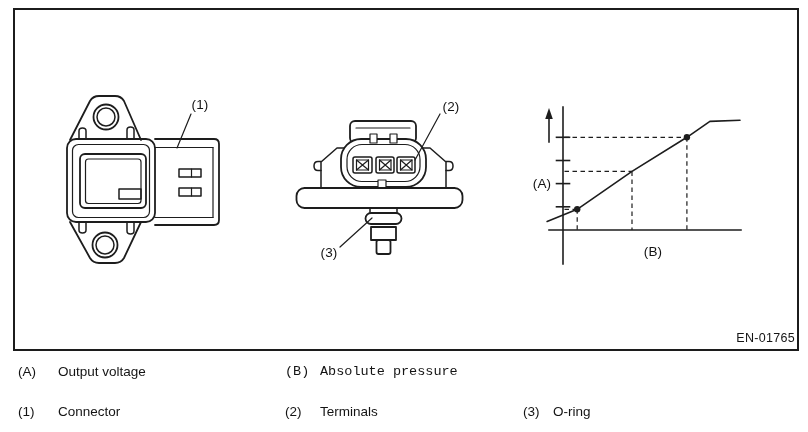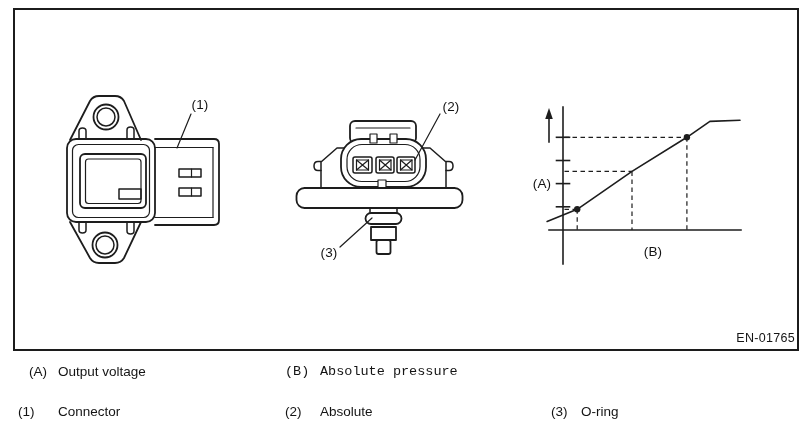--- a/index.html
+++ b/index.html
@@ -149,30 +149,30 @@
 
   <div class="callout" style="left:186px;top:97px;">(1)</div>
   <div class="callout" style="left:437px;top:99px;">(2)</div>
   <div class="callout" style="left:315px;top:245px;">(3)</div>
   <div class="callout" style="left:528px;top:176px;">(A)</div>
   <div class="callout" style="left:639px;top:244px;">(B)</div>
 
   <div class="refcode">EN-01765</div>
 
   <div>
-    <div class="legend-item col1" style="left:18px;top:364px;text-align:center;">
+    <div class="legend-item col1" style="left:18px;top:364px;">
       <span class="key">(A)</span><span class="lbl">Output voltage</span>
     </div>
     <div class="legend-item col2" style="left:285px;top:364px;font-family:Liberation Mono, monospace;">
       <span class="key">(B)</span><span class="lbl">Absolute pressure</span>
     </div>
     <div class="legend-item col1" style="left:18px;top:404px;">
       <span class="key">(1)</span><span class="lbl">Connector</span>
     </div>
     <div class="legend-item col2" style="left:285px;top:404px;">
-      <span class="key">(2)</span><span class="lbl">Absolute</span>
+      <span class="key">(2)</span><span class="lbl">Terminals</span>
     </div>
-    <div class="legend-item col3" style="left:551px;top:404px;">
+    <div class="legend-item col3" style="left:523px;top:404px;">
       <span class="key">(3)</span><span class="lbl">O-ring</span>
     </div>
   </div>
 
 </div>
 
 </body></html>

